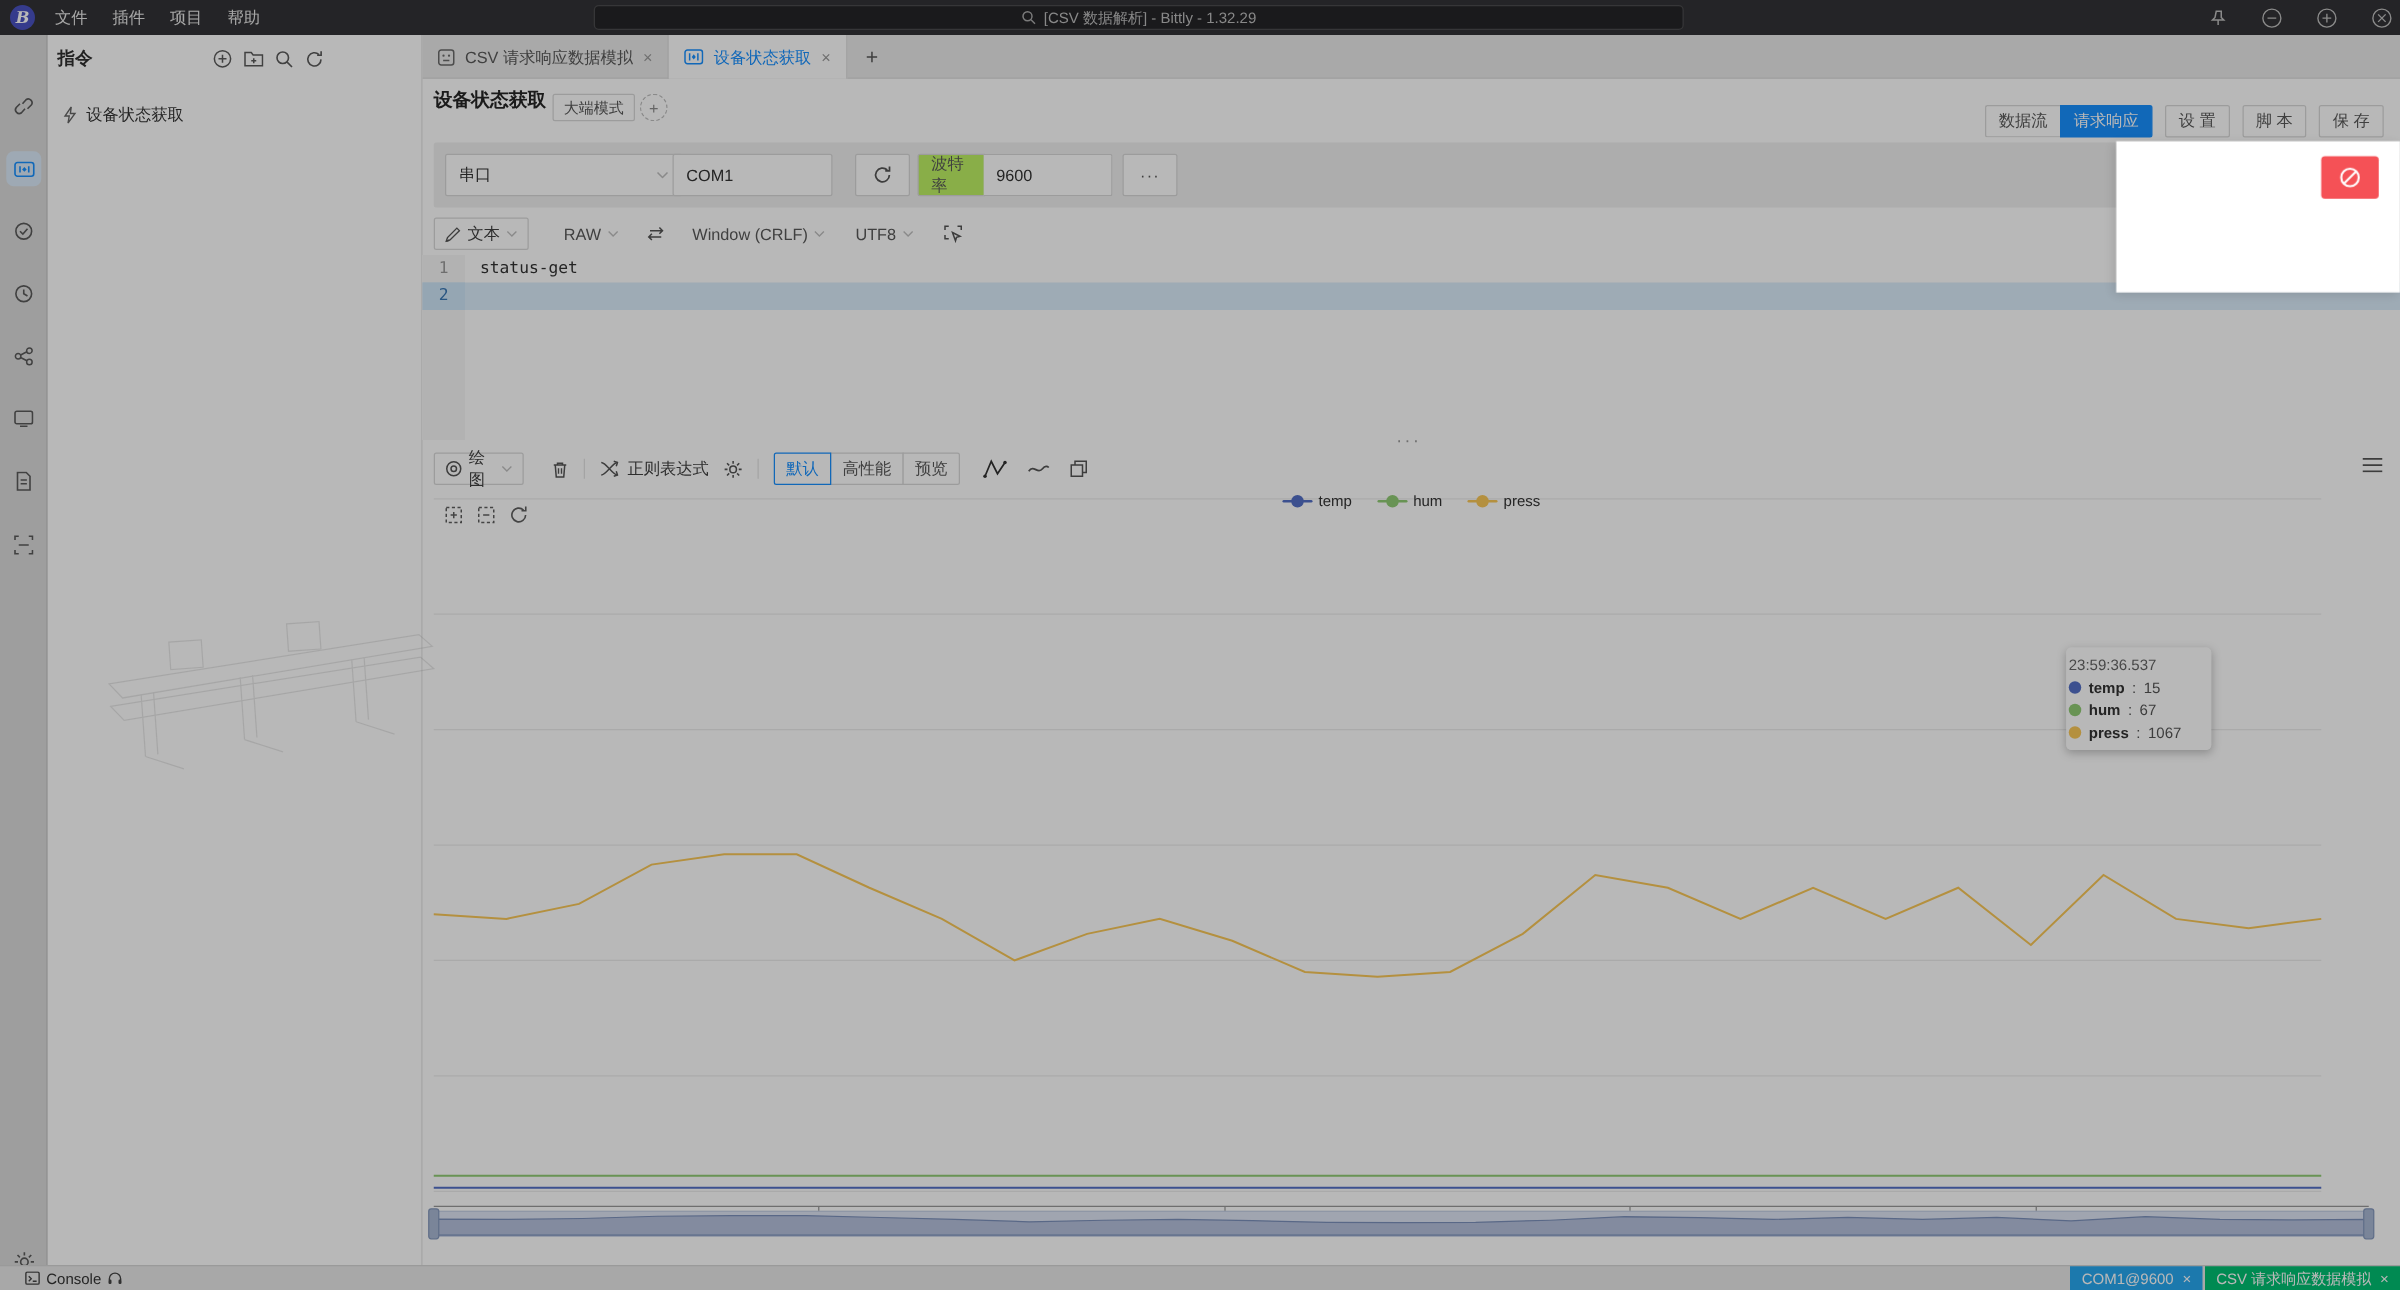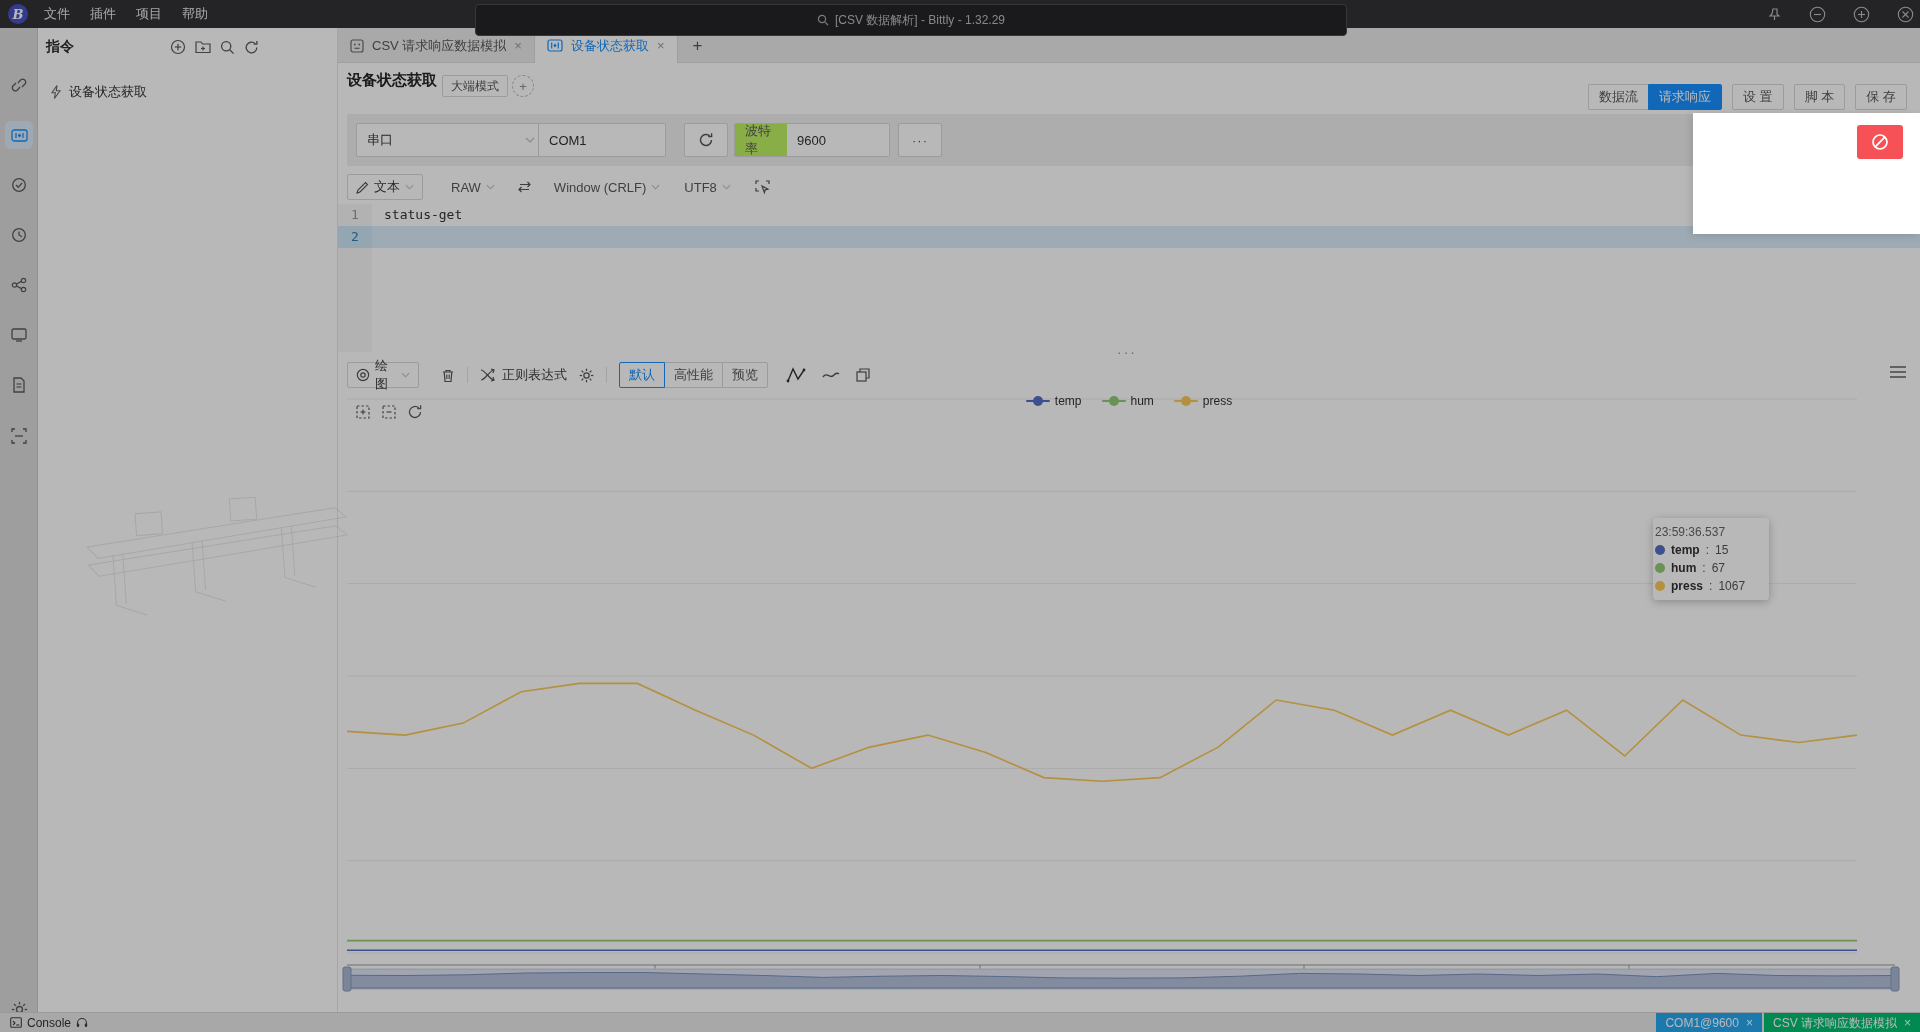--- a/index.html
+++ b/index.html
@@ -9,21 +9,21 @@
   .ic { display:inline-flex; align-items:center; justify-content:center; }
   svg { display:block; }
 
   
   #titlebar { left:0; top:0; width:1920px; height:28px; background:#333336; z-index:1; }
   #logo { left:8px; top:4px; width:20px; height:20px; border-radius:50%;
     background:#4a52c2; color:#fff; font-family:"DejaVu Serif",serif; font-style:italic;
     font-weight:bold; font-size:13px; display:flex; align-items:center; justify-content:center; }
   #menus { left:34px; top:0; height:16px; display:flex; }
   .menu-item { padding:0 10px; line-height:28px; font-size:13px; color:#e8e8e8; }
-  #titlebox { left:475px; top:4px; width:872px; height:32px; background:#252528;
+  #titlebox { left:475px; top:4px; width:872px; height:20px; background:#252528;
     border:1px solid #4b4b4e; border-radius:4px; display:flex; align-items:center;
     justify-content:center; color:#bdbdbd; font-size:12px; gap:6px; }
   #wincontrols { right:6px; top:0; height:28px; display:flex; align-items:center; gap:27px; color:#bfbfbf; }
 
   
   #activitybar { left:0; top:28px; width:38px; height:984px; background:#dcdcdc;
     border-right:1px solid #c9c9c9; z-index:1; }
   .act-slot { position:absolute; left:5px; width:28px; height:28px; border-radius:6px;
     display:flex; align-items:center; justify-content:center; color:#5a5a5a; }
   .act-slot.active { background:#dcebfa; color:#1890ff; }
@@ -112,21 +112,21 @@
   #tooltip { left:1653px; top:487px; width:116px; background:rgba(255,255,255,.96);
     border-radius:4px; box-shadow:0 2px 8px rgba(0,0,0,.25); padding:7px 2px; font-size:12px;
     color:#666; z-index:5;margin-top:31px; }
   .tt-row { display:flex; align-items:center; gap:6px; margin-top:4px; color:#555; }
   .tt-dot { width:10px; height:10px; border-radius:50%; flex:none; }
   .tt-name { font-weight:bold; color:#333; }
 
   
   #statusbar { left:0; top:1012px; width:1920px; height:20px; background:#e9e9e9;
     border-top:1px solid #d6d6d6; display:flex; align-items:center; font-size:12px; color:#333; z-index:1; }
-  #console-item { display:flex; align-items:center; gap:5px; padding:0 10px; height:20px; }
+  #console-item { display:flex; align-items:center; gap:5px; padding:0 20px; height:20px; }
   #badges { position:absolute; right:0; top:0; height:20px; display:flex; gap:2px; }
   .badge { height:20px; display:flex; align-items:center; gap:7px; padding:0 9px;
     color:#fff; font-size:12px; }
 
   
   #overlay { position:fixed; left:0; top:0; width:1920px; height:1032px;
     background:rgba(0,0,0,.28); z-index:50; }
   #popover { left:1693px; top:113px; width:227px; height:121px; background:#fff;
     box-shadow:-2px 2px 8px rgba(0,0,0,.12); z-index:60; }
   #stop-btn { position:absolute; left:164px; top:12px; width:46px; height:34px;

